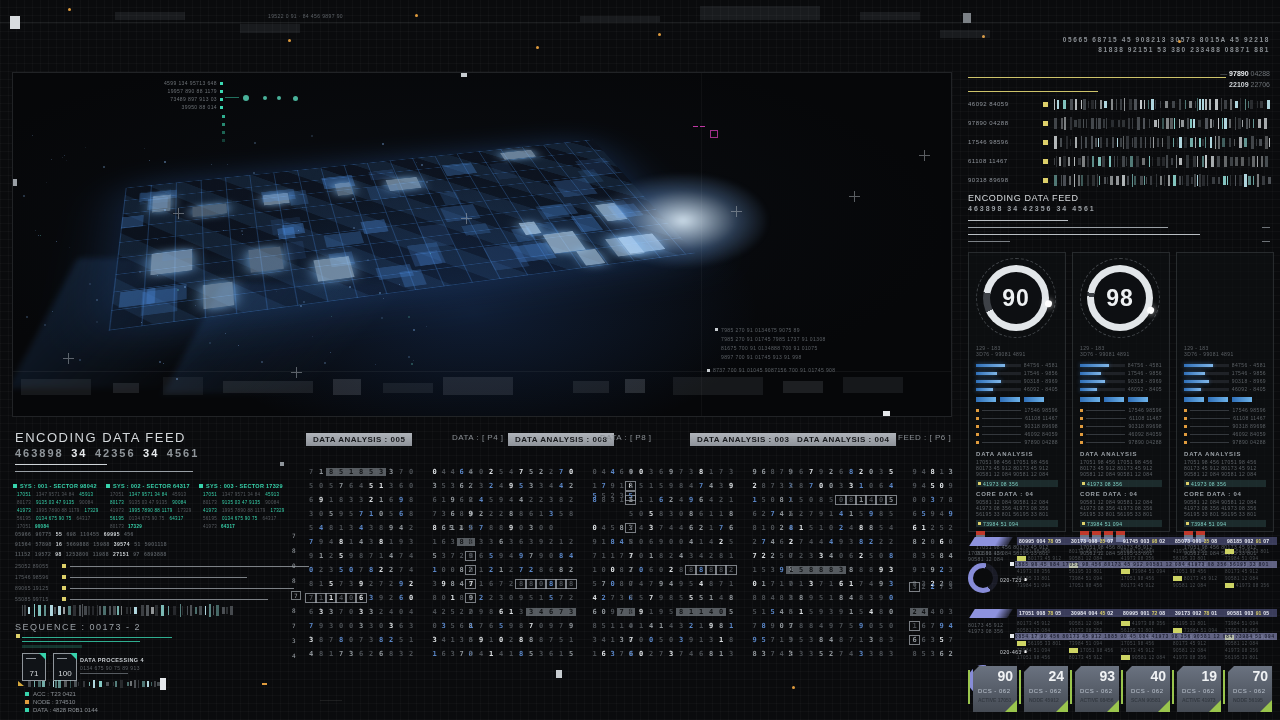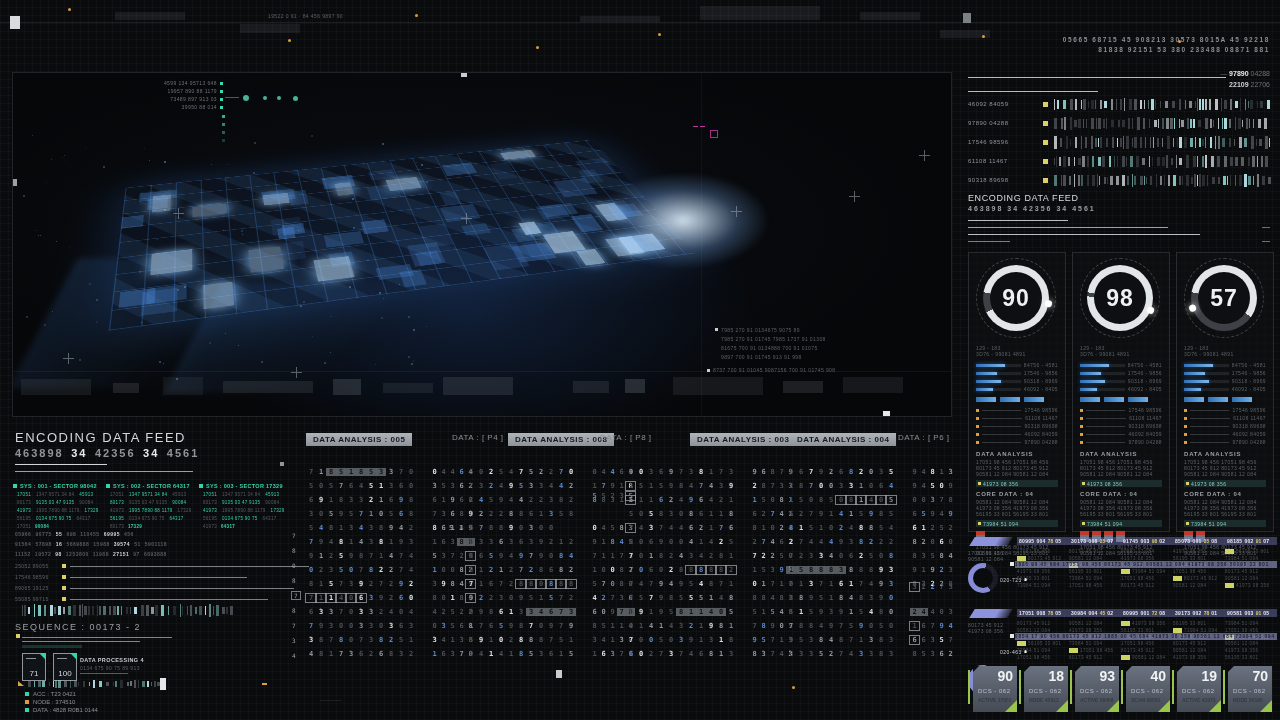--- a/index.html
+++ b/index.html
@@ -831,28 +831,20 @@
             <div class="icochip"></div>
             <div class="icochip"></div>
             <div class="icochip"></div>
             <div class="icochip"></div>
           </div>
           <div class="micro">17051 98 456  80173 45 912</div>
           <div class="micro">90581 12 084  56195 33 801</div>
         </div>
       </div>
       <div class="abs card" style="left: 1176px; top: 252px; width: 96px; height: 278px; padding: 0px;">
-        <div class="ring" style="position: absolute; left: 14px; top: 12px; width: 66px; height: 66px;">
-          <div class="dash"></div>
-          <div class="arc" style="background: conic-gradient(from -80deg, rgb(226, 230, 233) 57%, rgba(70, 74, 80, 0.85) 57%);"></div>
-          <div class="inner">
-            <div class="num">57</div>
-          </div>
-          <div class="dot" style="transform: translate(-50%, -50%) rotate(252deg) translateY(-33px);"></div>
-        </div>
         <div class="abs" style="left: 7px; top: 92px; right: 7px;">
           <div class="micro">129 - 183</div>
           <div class="micro" style="margin-bottom: 4px;">3D76 - 99081 4891</div>
           <div style="display: flex; align-items: center; gap: 3px; height: 8px;">
             <div class="pbar-track" style="width: 46px;">
               <div class="pbar" style="width: 28.52px;"></div>
             </div>
             <div class="micro">84756 - 4581</div>
           </div>
           <div style="display: flex; align-items: center; gap: 3px; height: 8px;">
@@ -1210,21 +1202,21 @@
       <div class="tile" style="position: relative;">
         <div class="notch"></div>
         <div class="gbar"></div>
         <div class="v">90</div>
         <div class="l">DCS - 062</div>
         <div class="s">ACTIVE 17051</div>
       </div>
       <div class="tile" style="position: relative;">
         <div class="notch"></div>
         <div class="gbar"></div>
-        <div class="v">18</div>
+        <div class="v">24</div>
         <div class="l">DCS - 062</div>
         <div class="s">NODE 45912</div>
       </div>
       <div class="tile" style="position: relative;">
         <div class="notch"></div>
         <div class="gbar"></div>
         <div class="v">93</div>
         <div class="l">DCS - 062</div>
         <div class="s">ACTIVE 08456</div>
       </div>
@@ -1509,21 +1501,21 @@
       </div>
     </div>
 
   <div id="anheaders">
       <div class="abs badge" style="left: 306px; top: 433px;">DATA ANALYSIS : 005</div>
       <div class="abs plainhdr" style="left: 452px; top: 433px;">DATA : [ P4 ]</div>
       <div class="abs badge" style="left: 508px; top: 433px;">DATA ANALYSIS : 008</div>
       <div class="abs plainhdr" style="left: 600px; top: 433px;">DATA : [ P8 ]</div>
       <div class="abs badge" style="left: 690px; top: 433px;">DATA ANALYSIS : 003</div>
       <div class="abs badge" style="left: 790px; top: 433px;">DATA ANALYSIS : 004</div>
-      <div class="abs plainhdr" style="left: 898px; top: 433px;">DATA : [ P6 ]</div>
+      <div class="abs plainhdr" style="left: 898px; top: 433px;">FEED : [ P6 ]</div>
     </div>
   <div id="angrids">
       <div class="drow" style="left: 306px; top: 460px;"><span class="dg">7</span><span class="dg dl">1</span><span class="dg mfill">8</span><span class="dg dw mfill">5</span><span class="dg db mfill">1</span><span class="dg mfill">8</span><span class="dg mfill">5</span><span class="dg dw mfill">3</span><span class="dg dl">3</span><span class="dg">7</span><span class="dg">0</span></div>
       <div class="drow" style="left: 306px; top: 474px;"><span class="dg">5</span><span class="dg">0</span><span class="dg">5</span><span class="dg dl">7</span><span class="dg">6</span><span class="dg">4</span><span class="dg dw">5</span><span class="dg dw">1</span><span class="dg">3</span><span class="dg">6</span><span class="dg">0</span></div>
       <div class="drow" style="left: 306px; top: 488px;"><span class="dg">6</span><span class="dg dw">9</span><span class="dg">1</span><span class="dg">8</span><span class="dg">3</span><span class="dg">3</span><span class="dg dw">2</span><span class="dg dl">1</span><span class="dg">6</span><span class="dg db">9</span><span class="dg">8</span></div>
       <div class="drow" style="left: 306px; top: 502px;"><span class="dg">3</span><span class="dg">0</span><span class="dg dl">5</span><span class="dg">9</span><span class="dg">5</span><span class="dg db">7</span><span class="dg db">1</span><span class="dg dl">0</span><span class="dg">5</span><span class="dg db">6</span><span class="dg">8</span></div>
       <div class="drow" style="left: 306px; top: 516px;"><span class="dg">5</span><span class="dg db">4</span><span class="dg">8</span><span class="dg">1</span><span class="dg">3</span><span class="dg db">4</span><span class="dg">3</span><span class="dg">8</span><span class="dg dl">9</span><span class="dg dl">4</span><span class="dg">2</span></div>
       <div class="drow" style="left: 306px; top: 530px;"><span class="dg db">7</span><span class="dg">9</span><span class="dg">4</span><span class="dg dw">8</span><span class="dg">1</span><span class="dg dl">4</span><span class="dg">3</span><span class="dg dw">8</span><span class="dg">1</span><span class="dg">9</span><span class="dg">3</span></div>
       <div class="drow" style="left: 306px; top: 544px;"><span class="dg">9</span><span class="dg dl">1</span><span class="dg">2</span><span class="dg dw">5</span><span class="dg">9</span><span class="dg">8</span><span class="dg">7</span><span class="dg">1</span><span class="dg dl">4</span><span class="dg">7</span><span class="dg">4</span></div>
       <div class="drow" style="left: 306px; top: 558px;"><span class="dg db">0</span><span class="dg">2</span><span class="dg">3</span><span class="dg db">5</span><span class="dg db">0</span><span class="dg">7</span><span class="dg db">8</span><span class="dg dw">2</span><span class="dg dl">2</span><span class="dg">7</span><span class="dg">4</span></div>

